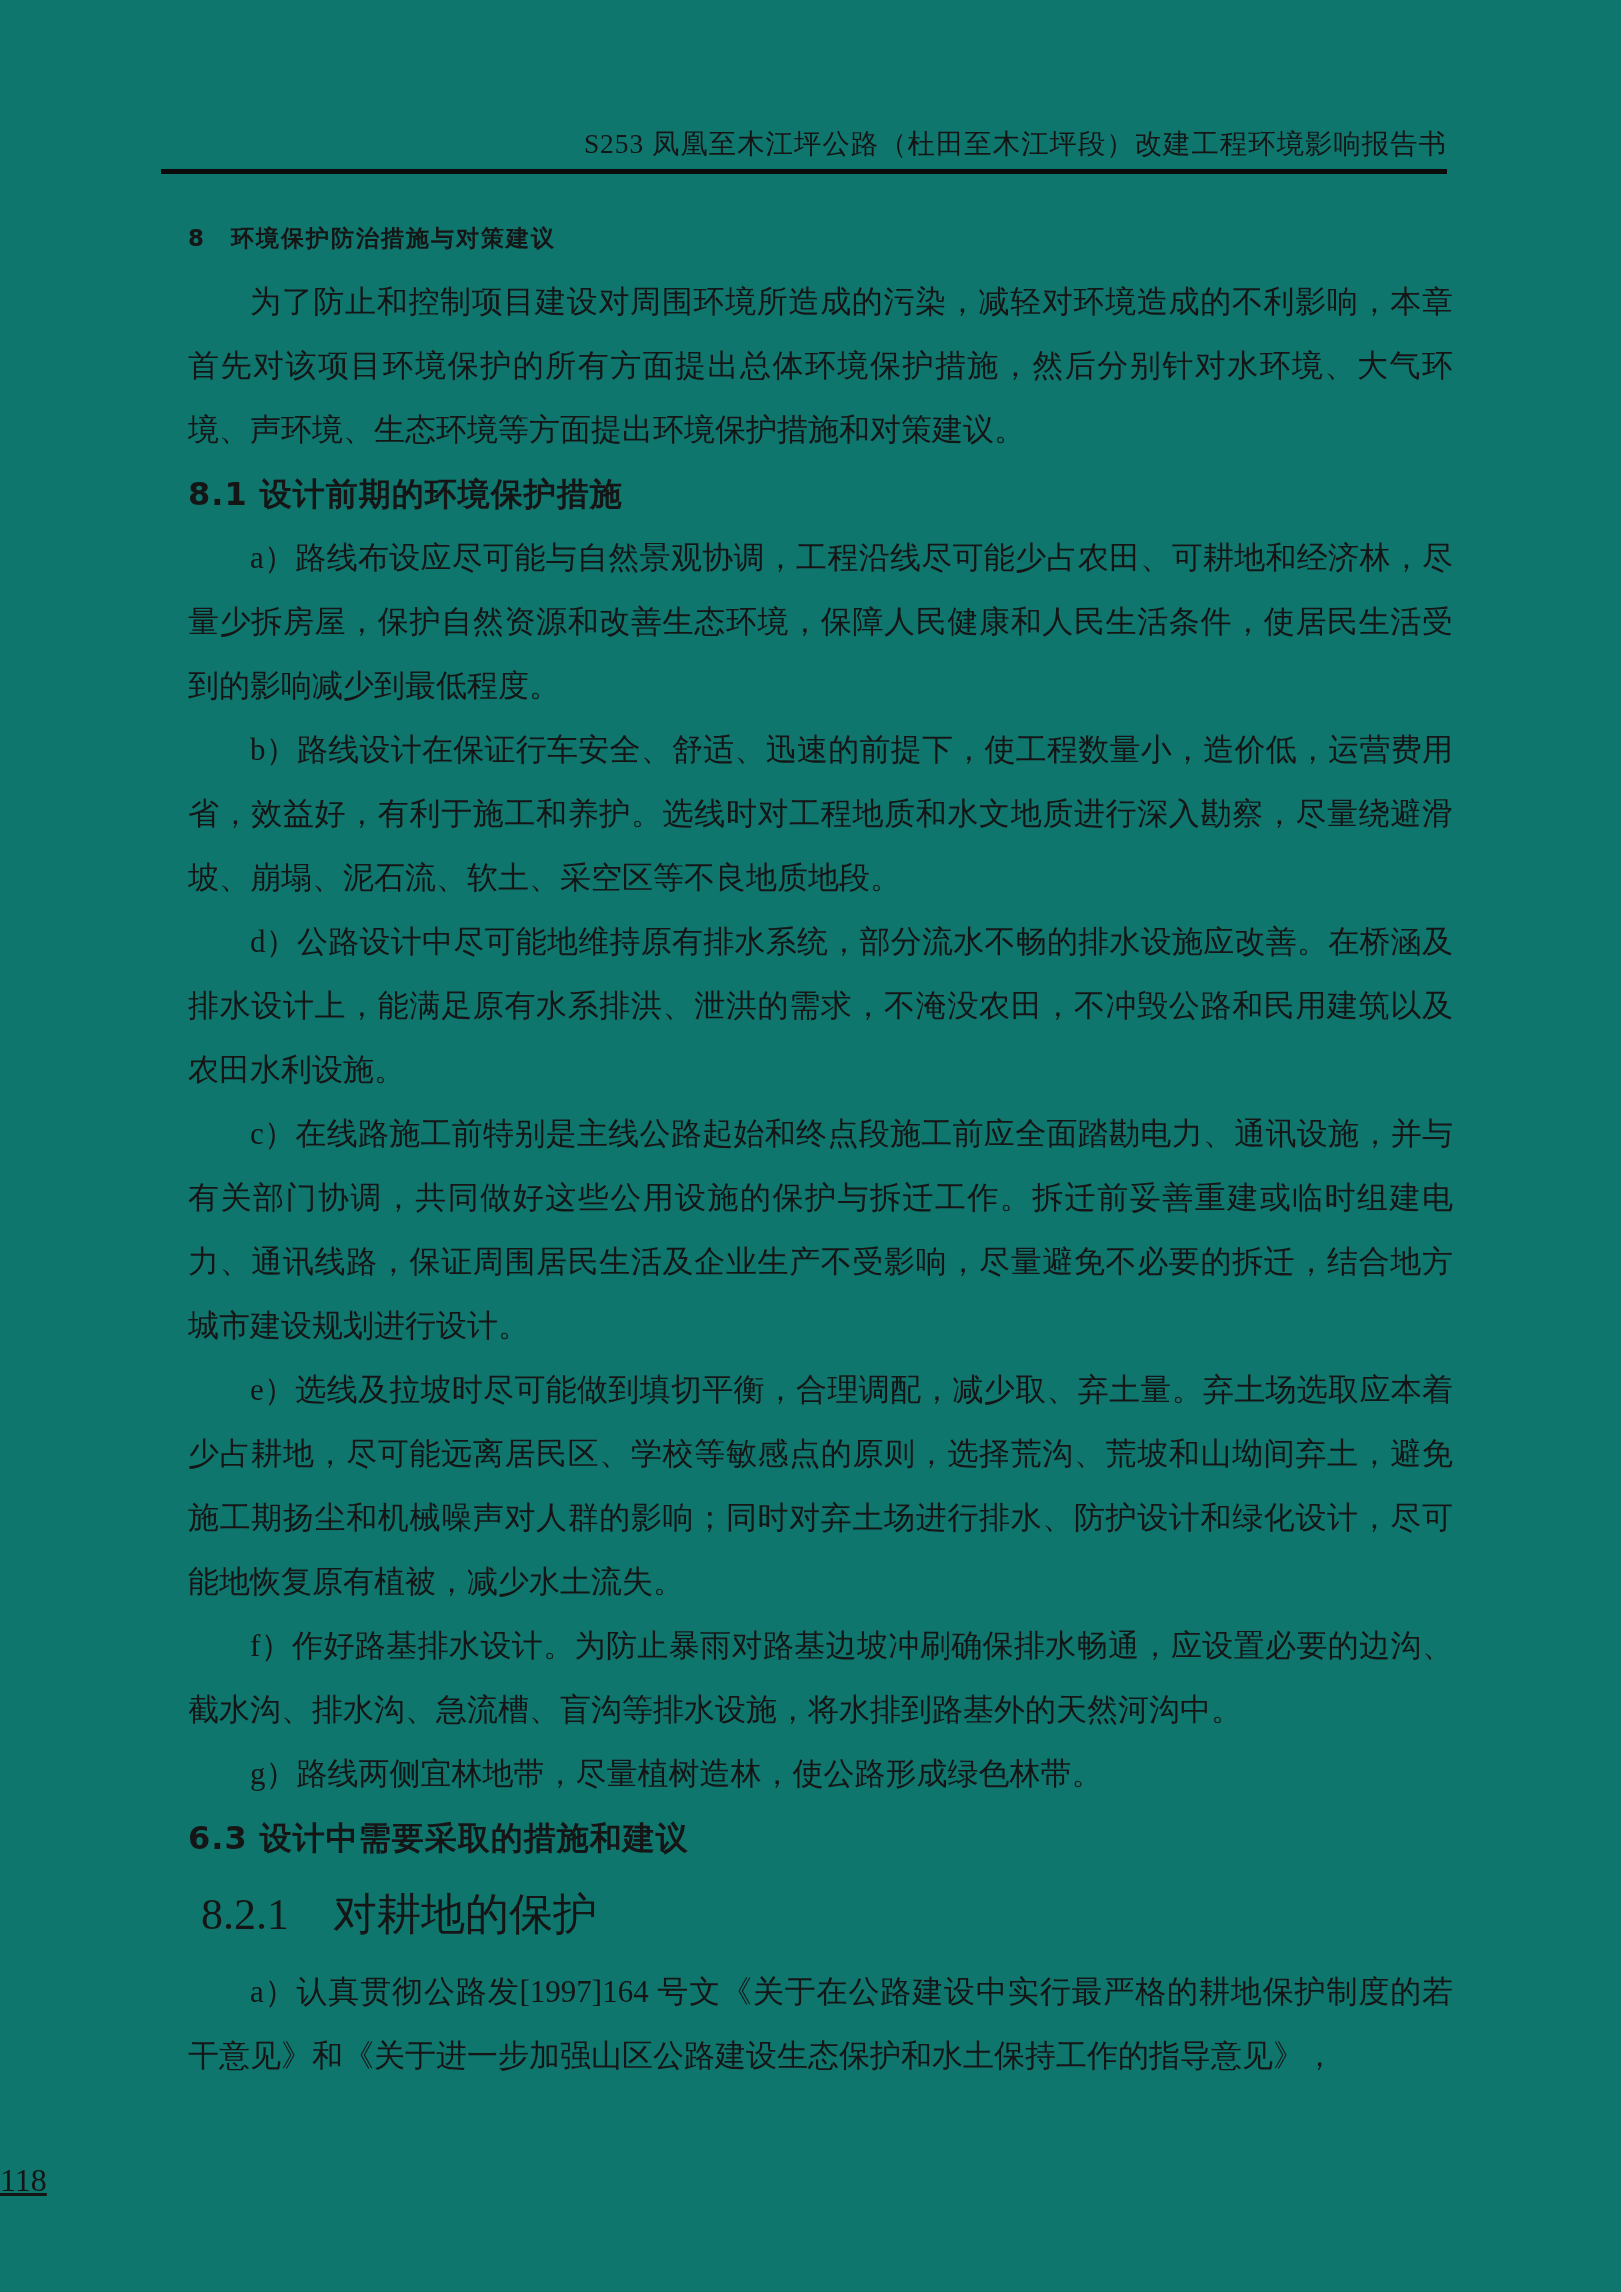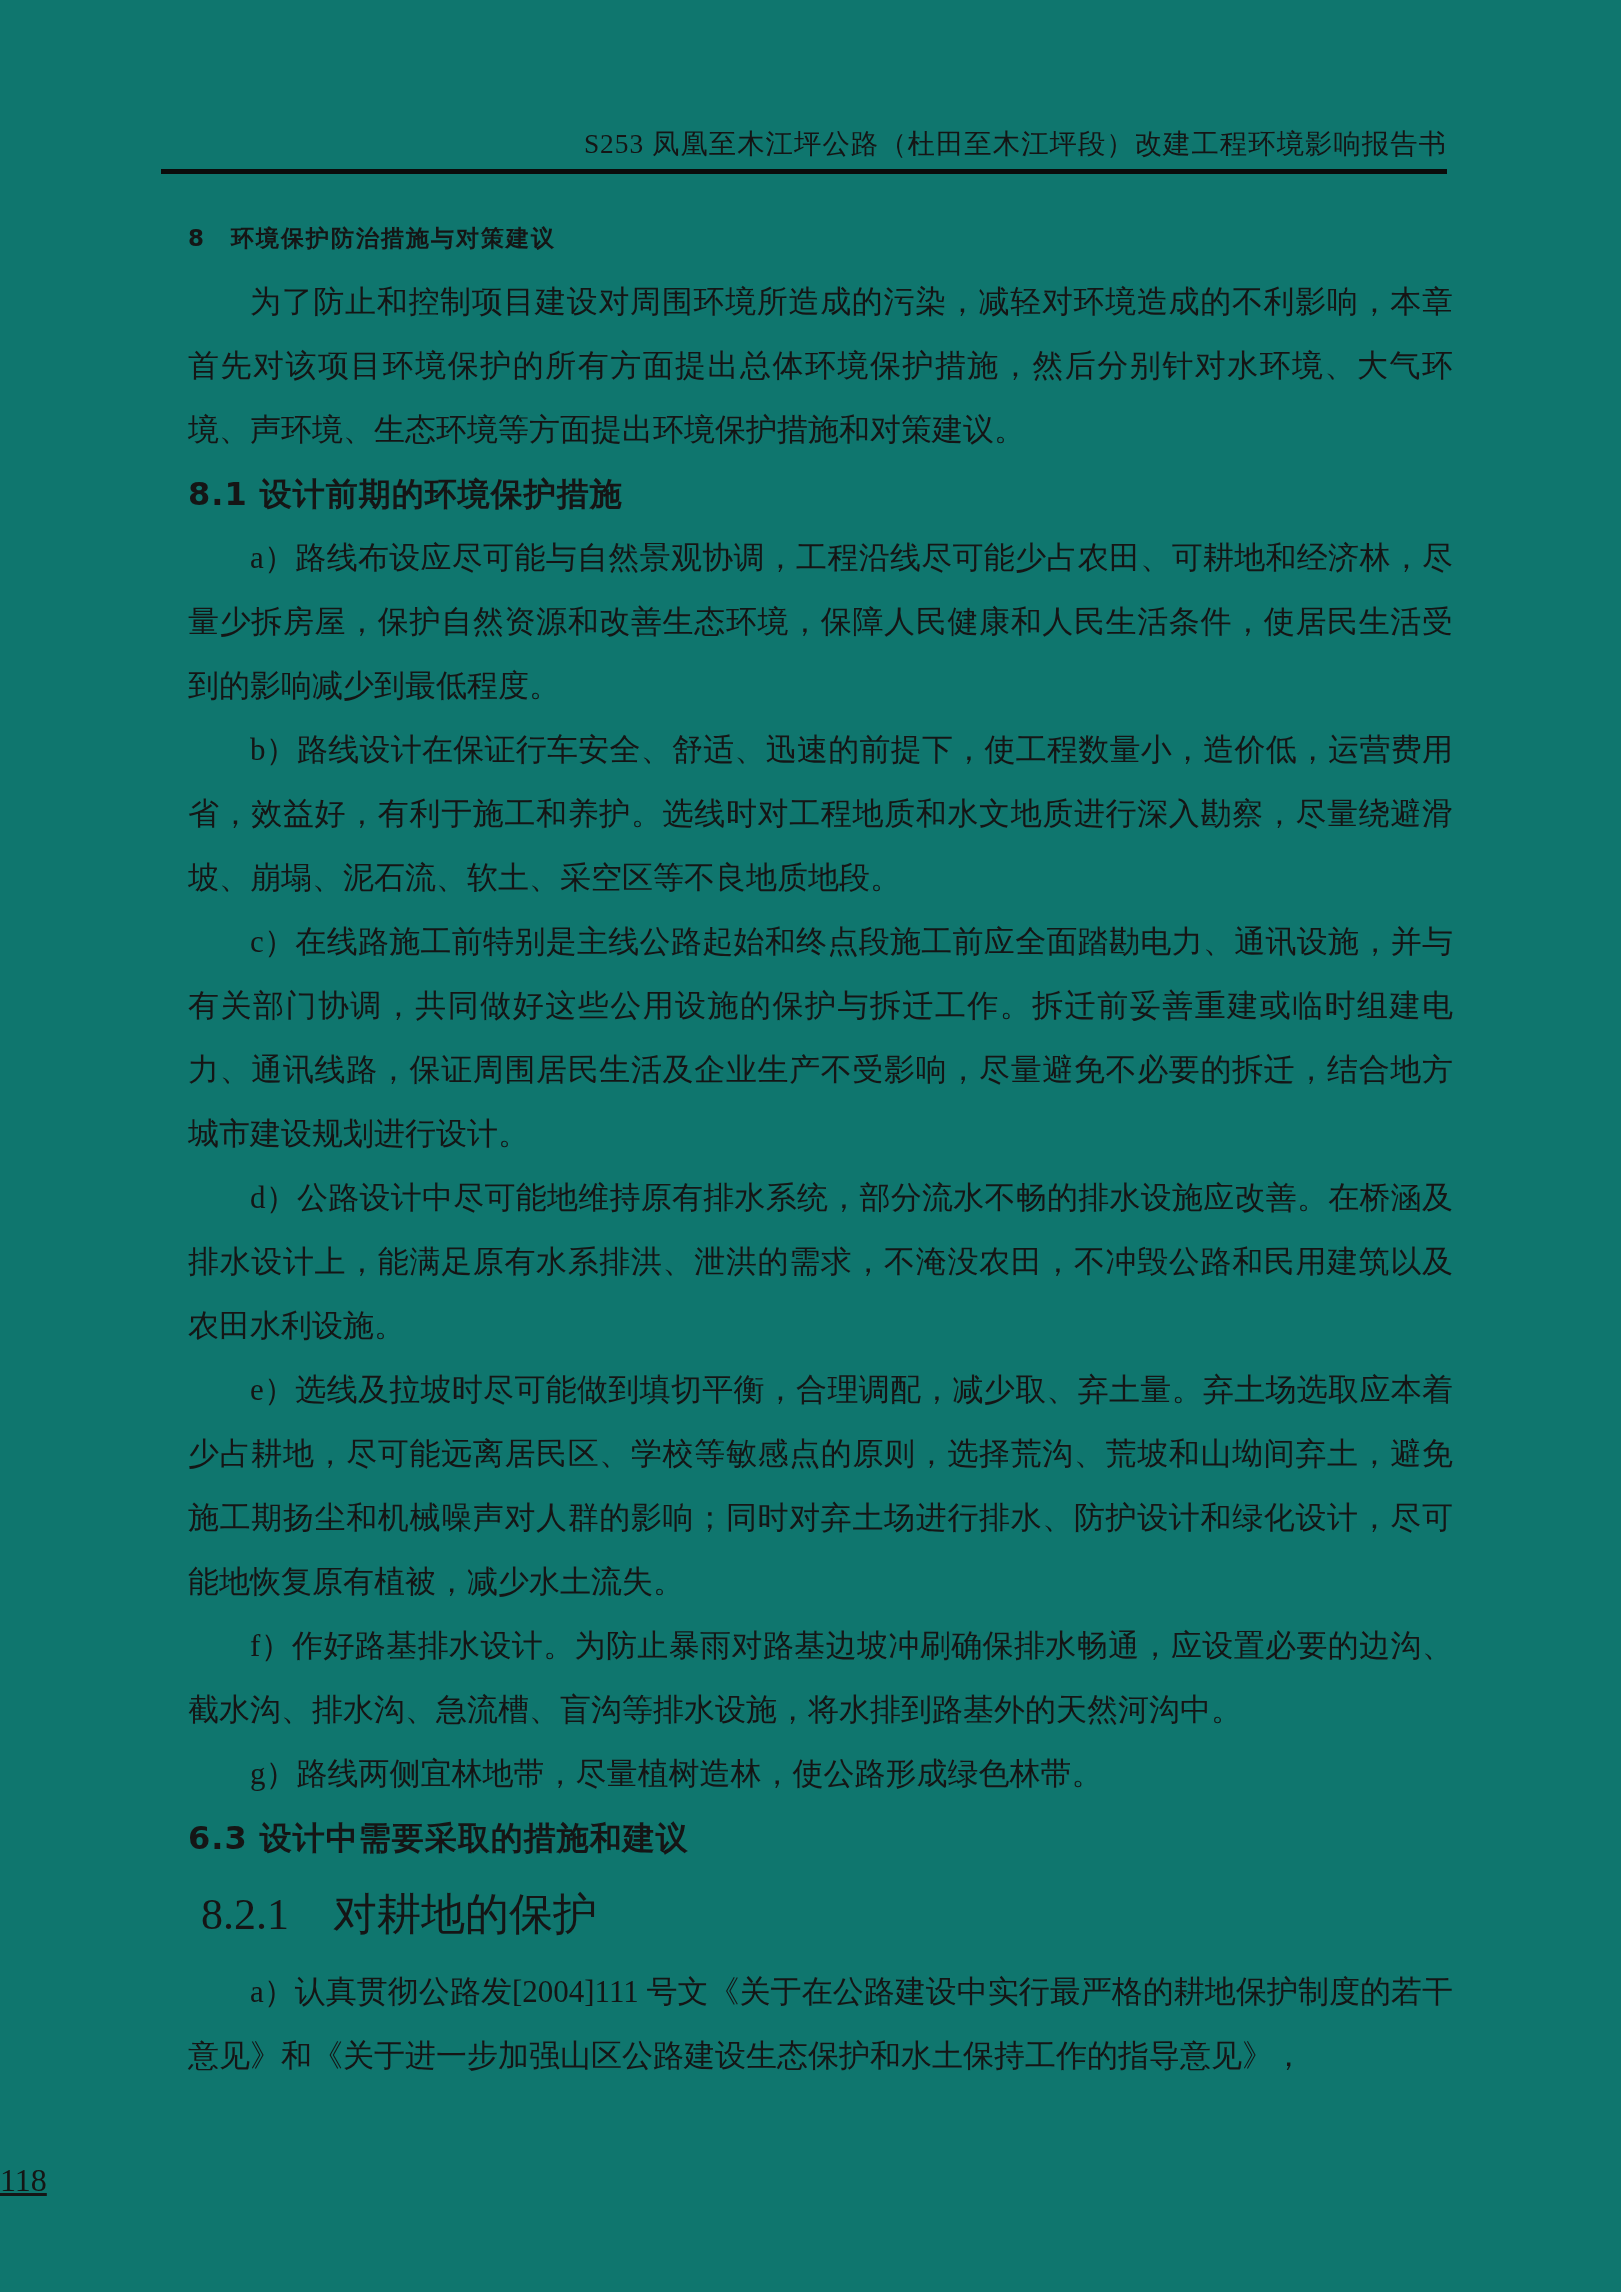--- a/index.html
+++ b/index.html
@@ -92,30 +92,30 @@
   <div class="content">
 
     <h1 class="h1">8　环境保护防治措施与对策建议</h1>
 
     <p class="para">为了防止和控制项目建设对周围环境所造成的污染，减轻对环境造成的不利影响，本章首先对该项目环境保护的所有方面提出总体环境保护措施，然后分别针对水环境、大气环境、声环境、生态环境等方面提出环境保护措施和对策建议。</p>
 
     <h2 class="h2">8.1 设计前期的环境保护措施</h2>
 
     <p class="para">a）路线布设应尽可能与自然景观协调，工程沿线尽可能少占农田、可耕地和经济林，尽量少拆房屋，保护自然资源和改善生态环境，保障人民健康和人民生活条件，使居民生活受到的影响减少到最低程度。</p>
     <p class="para">b）路线设计在保证行车安全、舒适、迅速的前提下，使工程数量小，造价低，运营费用省，效益好，有利于施工和养护。选线时对工程地质和水文地质进行深入勘察，尽量绕避滑坡、崩塌、泥石流、软土、采空区等不良地质地段。</p>
+    <p class="para">d）公路设计中尽可能地维持原有排水系统，部分流水不畅的排水设施应改善。在桥涵及排水设计上，能满足原有水系排洪、泄洪的需求，不淹没农田，不冲毁公路和民用建筑以及农田水利设施。</p>
     <p class="para">c）在线路施工前特别是主线公路起始和终点段施工前应全面踏勘电力、通讯设施，并与有关部门协调，共同做好这些公用设施的保护与拆迁工作。拆迁前妥善重建或临时组建电力、通讯线路，保证周围居民生活及企业生产不受影响，尽量避免不必要的拆迁，结合地方城市建设规划进行设计。</p>
-    <p class="para">d）公路设计中尽可能地维持原有排水系统，部分流水不畅的排水设施应改善。在桥涵及排水设计上，能满足原有水系排洪、泄洪的需求，不淹没农田，不冲毁公路和民用建筑以及农田水利设施。</p>
     <p class="para">e）选线及拉坡时尽可能做到填切平衡，合理调配，减少取、弃土量。弃土场选取应本着少占耕地，尽可能远离居民区、学校等敏感点的原则，选择荒沟、荒坡和山坳间弃土，避免施工期扬尘和机械噪声对人群的影响；同时对弃土场进行排水、防护设计和绿化设计，尽可能地恢复原有植被，减少水土流失。</p>
     <p class="para">f）作好路基排水设计。为防止暴雨对路基边坡冲刷确保排水畅通，应设置必要的边沟、截水沟、排水沟、急流槽、盲沟等排水设施，将水排到路基外的天然河沟中。</p>
     <p class="para">g）路线两侧宜林地带，尽量植树造林，使公路形成绿色林带。</p>
 
     <h2 class="h2">6.3 设计中需要采取的措施和建议</h2>
 
     <h3 class="h3">8.2.1　对耕地的保护</h3>
 
-    <p class="para">a）认真贯彻公路发[2004]111 号文《关于在公路建设中实行最严格的耕地保护制度的若干意见》和《关于进一步加强山区公路建设生态保护和水土保持工作的指导意见》，</p>
+    <p class="para">a）认真贯彻公路发[1997]164 号文《关于在公路建设中实行最严格的耕地保护制度的若干意见》和《关于进一步加强山区公路建设生态保护和水土保持工作的指导意见》，</p>
 
   </div>
 
   <div class="page-number">118</div>
 
 </div>
 
 
 </body></html>

